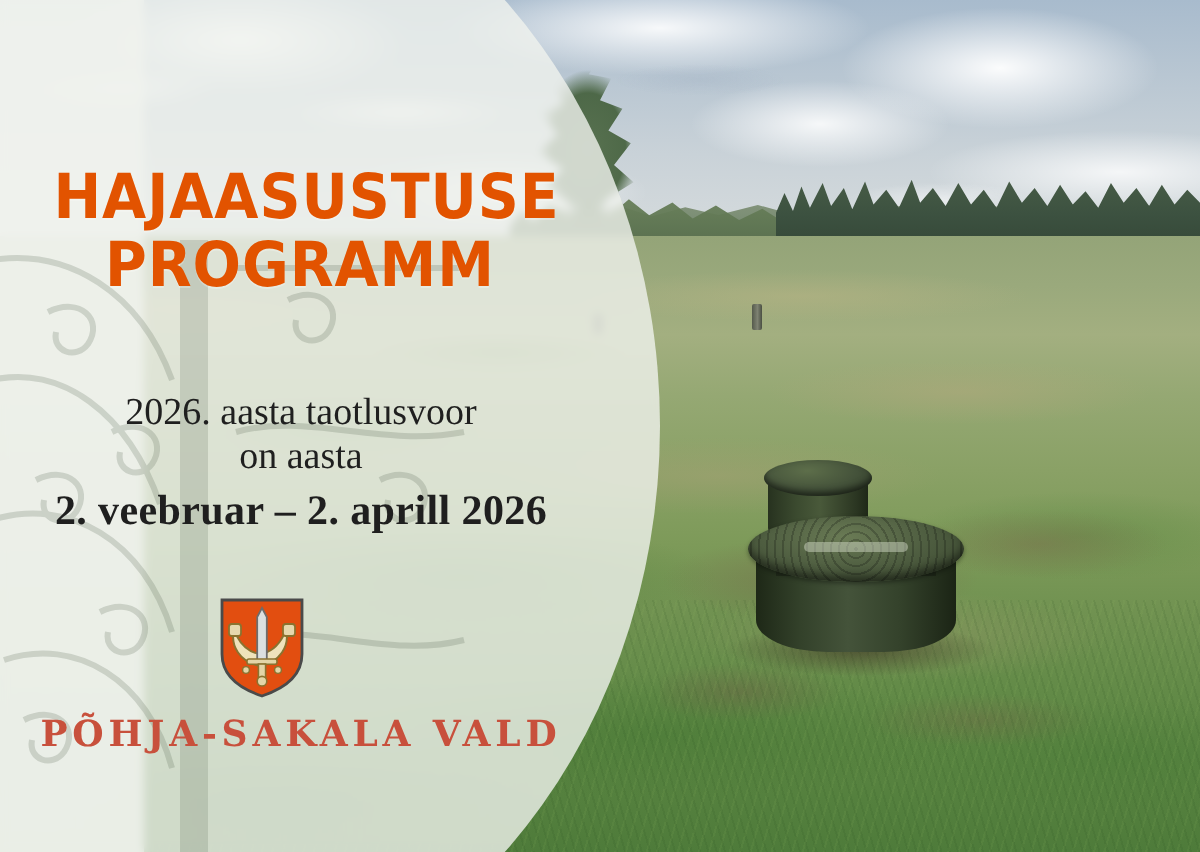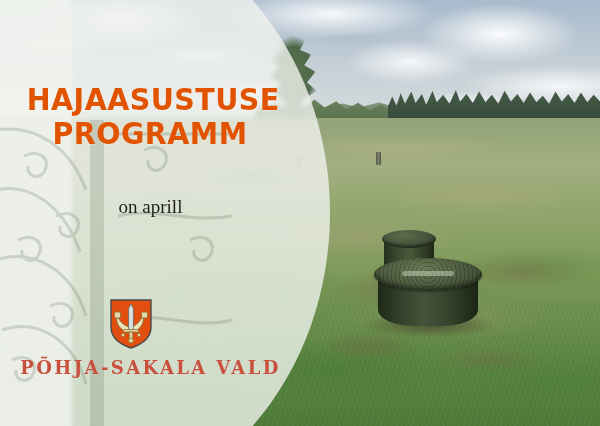--- a/index.html
+++ b/index.html
@@ -396,21 +396,23 @@
   </div>
 
   <div class="content">
 
     <div class="headline">
       <span class="l1">HAJAASUSTUSE</span>
       <span class="l2">PROGRAMM</span>
     </div>
 
     <div class="subtext">
-      <span class="line2">on aprill</span>
+      <span class="line1">2026. aasta taotlusvoor</span>
+      <span class="line2">on aasta</span>
+      <span class="line3">2. veebruar – 2. aprill 2026</span>
     </div>
 
     <div class="crest">
       <svg width="42" height="50" viewBox="0 0 42 50">
         <path d="M1 1 H41 V28 C41 40, 30 46, 21 49 C12 46, 1 40, 1 28 Z" fill="#E24E10" stroke="#4a4a4a" stroke-width="1.4"></path>
 
         <path d="M7 16 C 5 24, 10 32, 20 34 C 30 32, 35 24, 33 16
                  C 31 21, 27 27, 20 28 C 13 27, 9 21, 7 16 Z" fill="#EFE3BB" stroke="#8a7330" stroke-width="1"></path>
         <rect x="4.5" y="13" width="6" height="6" rx="1.4" fill="#E6D8AE" stroke="#8a7330" stroke-width=".9"></rect>
         <rect x="31.5" y="13" width="6" height="6" rx="1.4" fill="#E6D8AE" stroke="#8a7330" stroke-width=".9"></rect>

